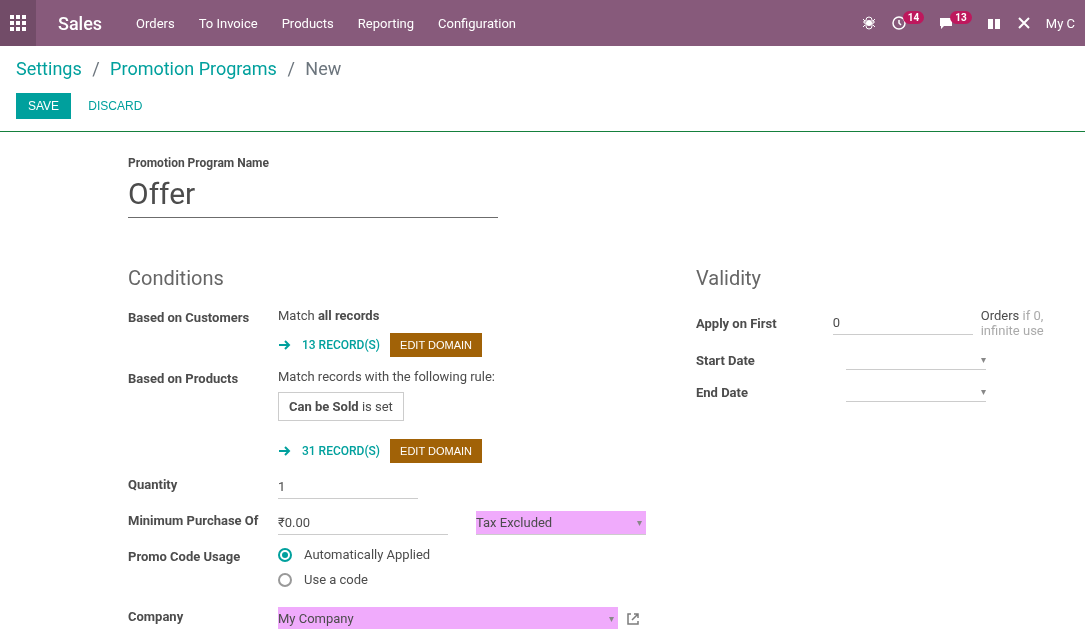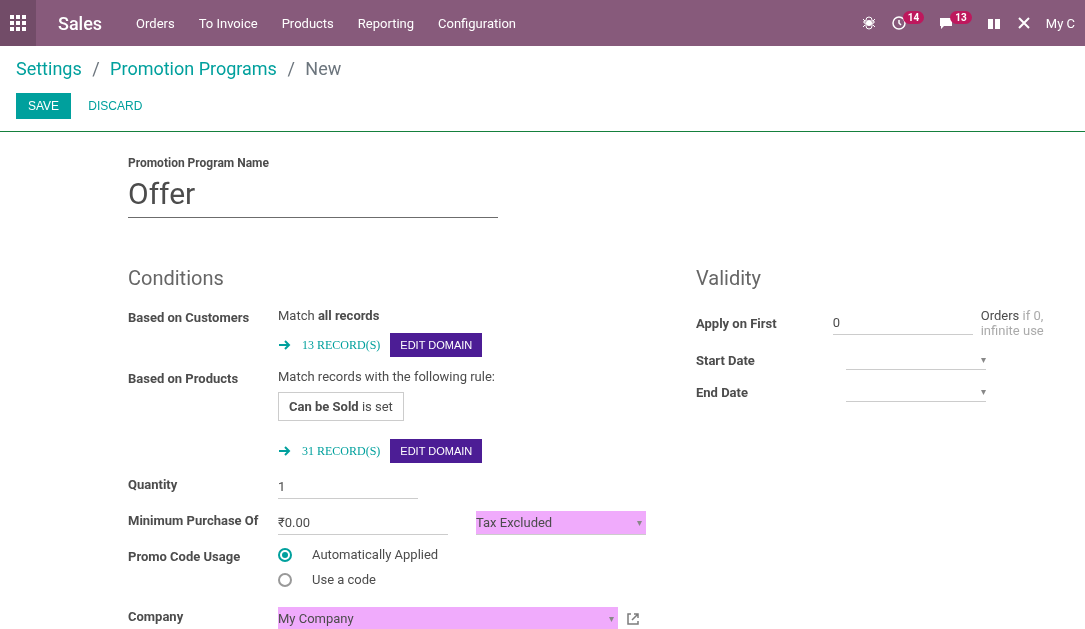--- a/index.html
+++ b/index.html
@@ -36,33 +36,33 @@
 .section-title { font-size: 20px; color: #666; margin-bottom: 18px; font-weight: 400; }
 
 .form-row { display: flex; align-items: flex-start; margin-bottom: 12px; }
 .form-label { width: 150px; font-size: 13px; font-weight: 700; color: #4c4c4c; padding-top: 2px; }
 .form-value { flex: 1; }
 .match-text { font-size: 13px; color: #4c4c4c; }
 .match-text b { font-weight: 700; }
 
 .domain-row { display: flex; align-items: center; gap: 10px; margin-top: 10px; }
 .arrow-icon { color: #00a09d; }
-.records-link { color: #00a09d; font-size: 12px; font-weight: 500; text-decoration: none; font-family: Liberation Serif, serif; }
-.btn-teal-sm { background: #4c1d95; color: #fff; border: none; padding: 6px 10px; font-size: 11px; font-weight: 500; cursor: pointer; }
+.records-link { color: #00a09d; font-size: 12px; font-weight: 500; text-decoration: none; }
+.btn-teal-sm { background: #a16207; color: #fff; border: none; padding: 6px 10px; font-size: 11px; font-weight: 500; cursor: pointer; }
 
 .domain-chip { display: inline-block; border: 1px solid #ccc; padding: 6px 10px; font-size: 13px; margin-top: 8px; }
 .domain-chip b { font-weight: 700; }
 
 .input-underline { border: none; border-bottom: 1px solid #ccc; padding: 4px 0; font-size: 13px; outline: none; width: 140px; font-family: inherit; color: #4c4c4c; }
 .input-underline-sm { border: none; border-bottom: 1px solid #ccc; padding: 4px 0; font-size: 13px; outline: none; width: 140px; font-family: inherit; color: #4c4c4c; }
 .select-underline { border: none; border-bottom: 1px solid #ccc; padding: 4px 0; font-size: 13px; outline: none; width: 170px; background: #f0abfc; font-family: inherit; color: #4c4c4c; }
 .select-wide { width: 340px; }
 
 .radio-group { display: flex; flex-direction: column; gap: 10px; }
-.radio-opt { display: flex; align-items: center; gap: 20px; font-size: 13px; }
+.radio-opt { display: flex; align-items: center; gap: 12px; font-size: 13px; }
 .radio-custom { width: 14px; height: 14px; border: 2px solid #00a09d; border-radius: 50%; display: inline-flex; align-items: center; justify-content: center; }
 .radio-custom.checked::after { content: ""; width: 6px; height: 6px; background: #00a09d; border-radius: 50%; }
 .radio-custom.unchecked { border-color: #999; }
 
 .company-row { display: flex; align-items: center; gap: 8px; }
 .ext-link { color: #7c7c7c; cursor: pointer; }
 
 .validity-row { display: flex; align-items: center; margin-bottom: 12px; }
 .validity-label { width: 150px; font-size: 13px; font-weight: 700; color: #4c4c4c; }
 .validity-input-wrap { display: flex; align-items: center; gap: 8px; }

